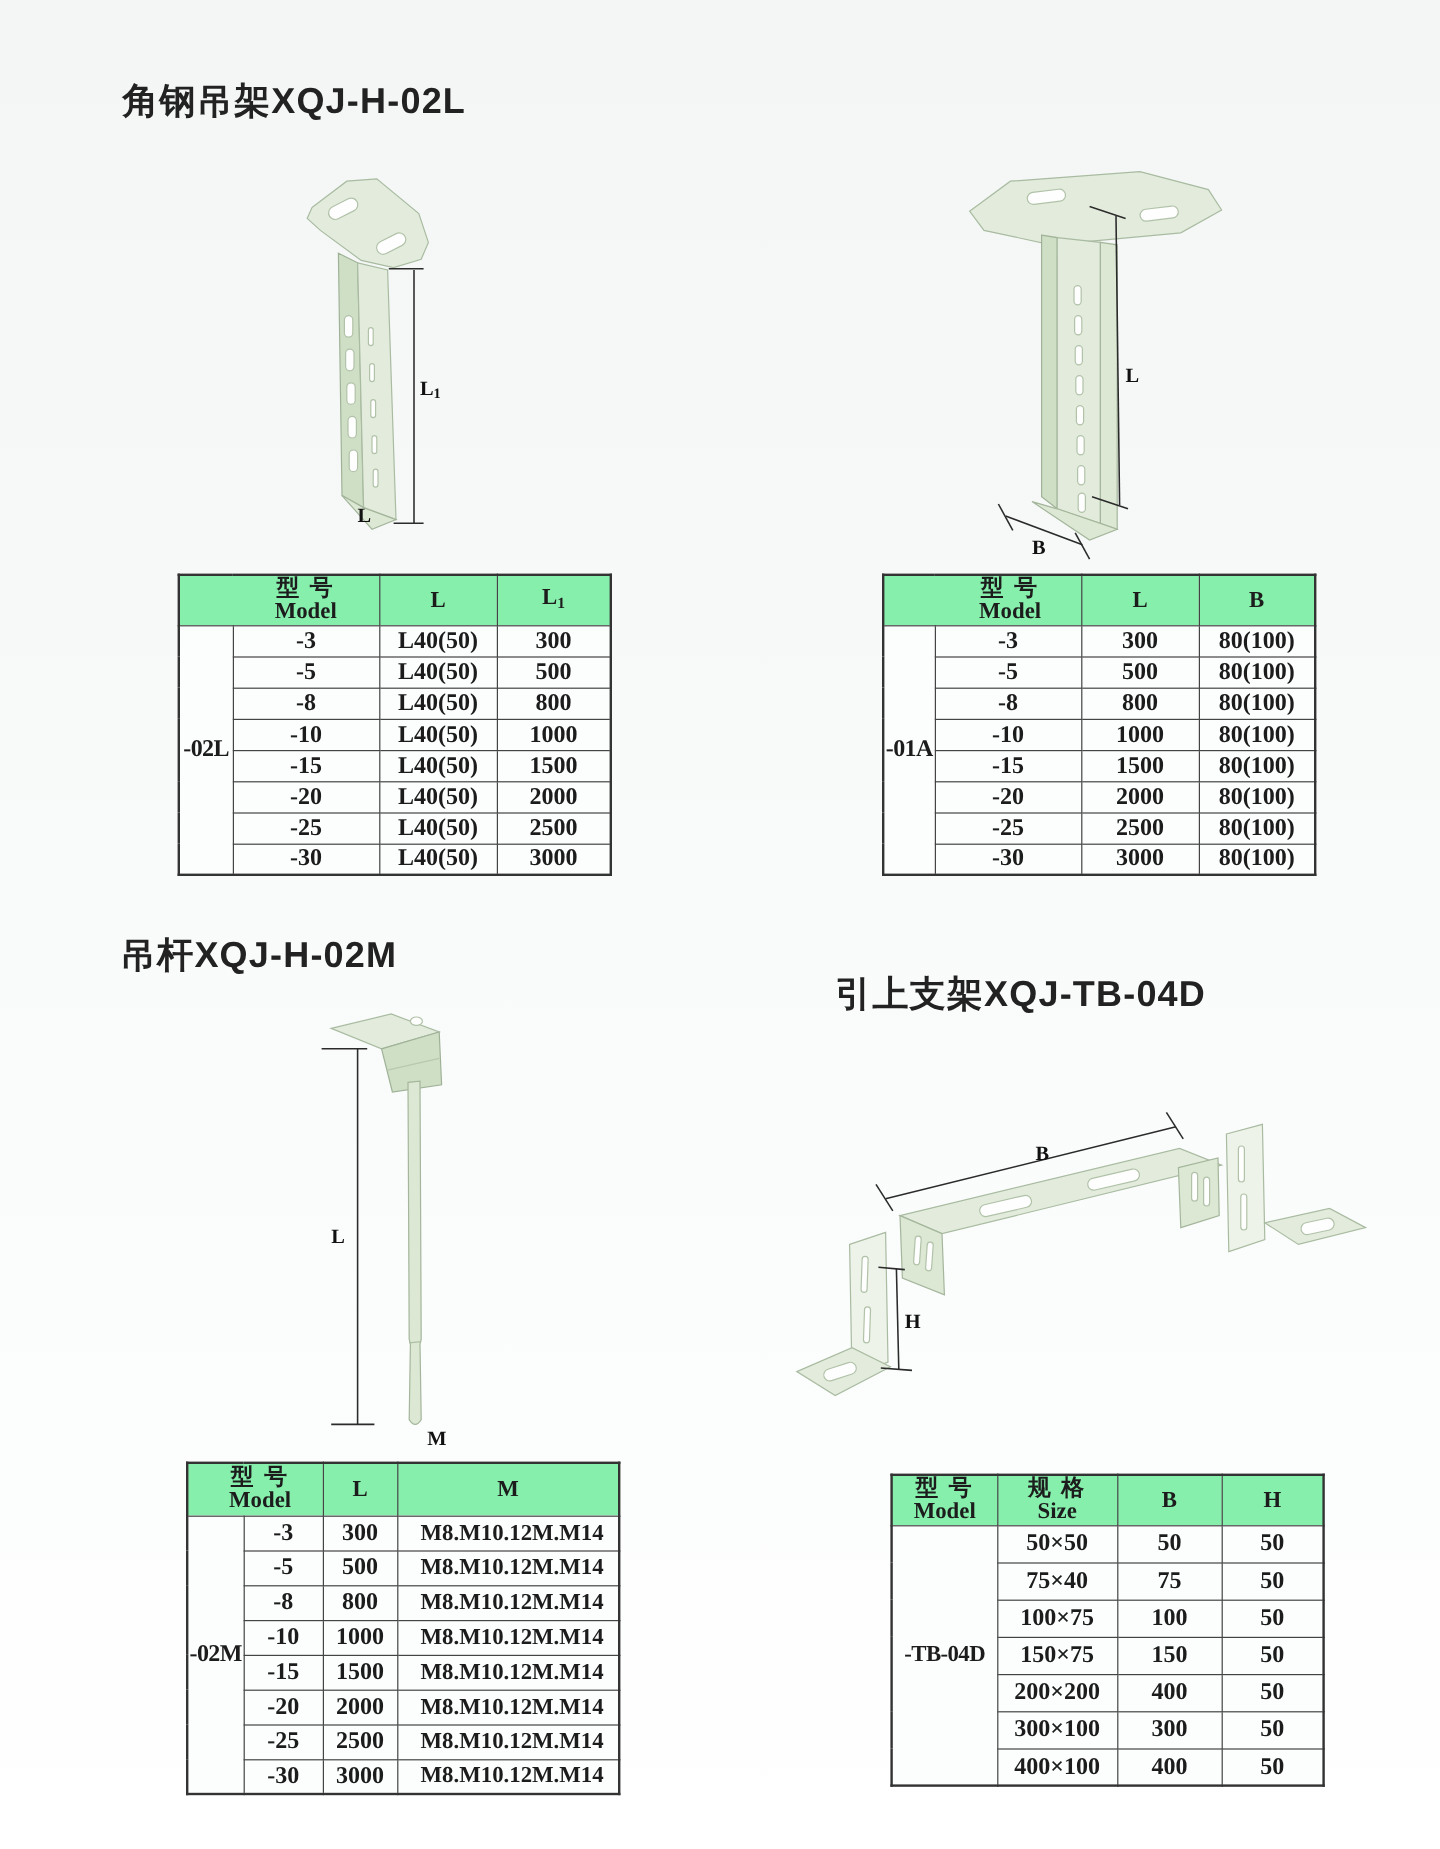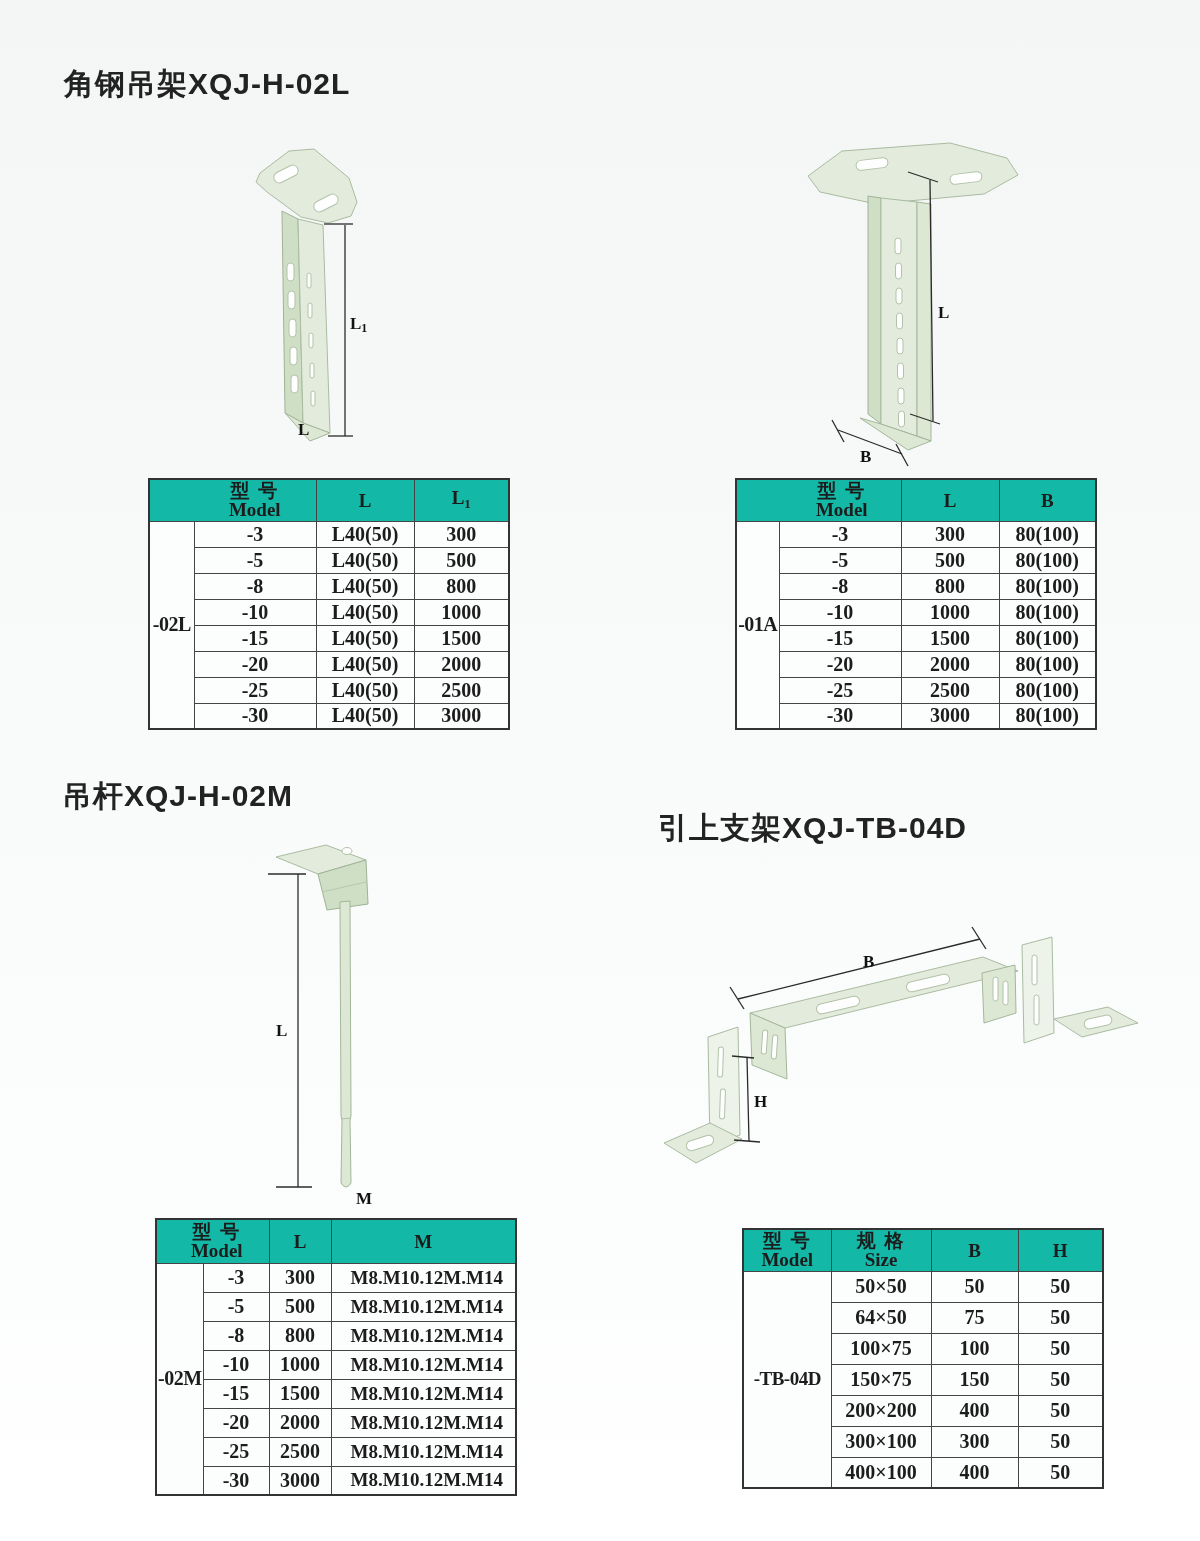--- a/index.html
+++ b/index.html
@@ -11,41 +11,42 @@
   .page{
     position:relative;width:1200px;height:1541px;overflow:hidden;
     background:linear-gradient(180deg,#f3f6f5 0%,#f7f9f8 30%,#fbfcfc 70%,#ffffff 100%);
   }
 
   .sec-title{
     position:absolute;
     font-weight:bold;font-size:30px;letter-spacing:1px;color:#222;
     font-family:"Liberation Sans", sans-serif;
     white-space:nowrap;
+    margin-left:38px;
   }
 
   
   table.spec{
     position:absolute;border-collapse:collapse;table-layout:fixed;
     background:#fcfdfd;
     border:2px solid #333;
     font-family:"Liberation Serif", serif;
     color:#1c1c1c;
   }
   table.spec th, table.spec td{
     border:1px solid #444;
     padding:0;
     font-weight:bold;
     text-align:center;
     vertical-align:middle;
     overflow:visible;
     white-space:nowrap;
   }
   table.spec thead th{
-    background:#14b8a6;
+    background:#86efac;
     font-size:19px;line-height:19px;
   }
   th.model-th{text-align:left;}
   th .zh{display:block;font-size:19px;letter-spacing:2px;}
   th .en{display:block;font-size:19px;}
   table.spec tbody td{font-size:20px;background:#fcfdfd;}
   td.group-cell{font-size:18px;letter-spacing:-0.5px;padding:0;font-family:Liberation Serif, serif;}
   .sub{font-size:13px;vertical-align:-4px;}
 
   #t1{left:148px;top:478px;width:360px;}
@@ -408,21 +409,21 @@
       </tr>
     </thead>
     <tbody>
         <tr>
           <td class="group-cell" rowspan="7">-TB-04D</td>
           <td>50×50</td>
           <td>50</td>
           <td>50</td>
         </tr>
         <tr>
-          <td>64×50</td>
+          <td>75×40</td>
           <td>75</td>
           <td>50</td>
         </tr>
         <tr>
           <td>100×75</td>
           <td>100</td>
           <td>50</td>
         </tr>
         <tr>
           <td>150×75</td>

